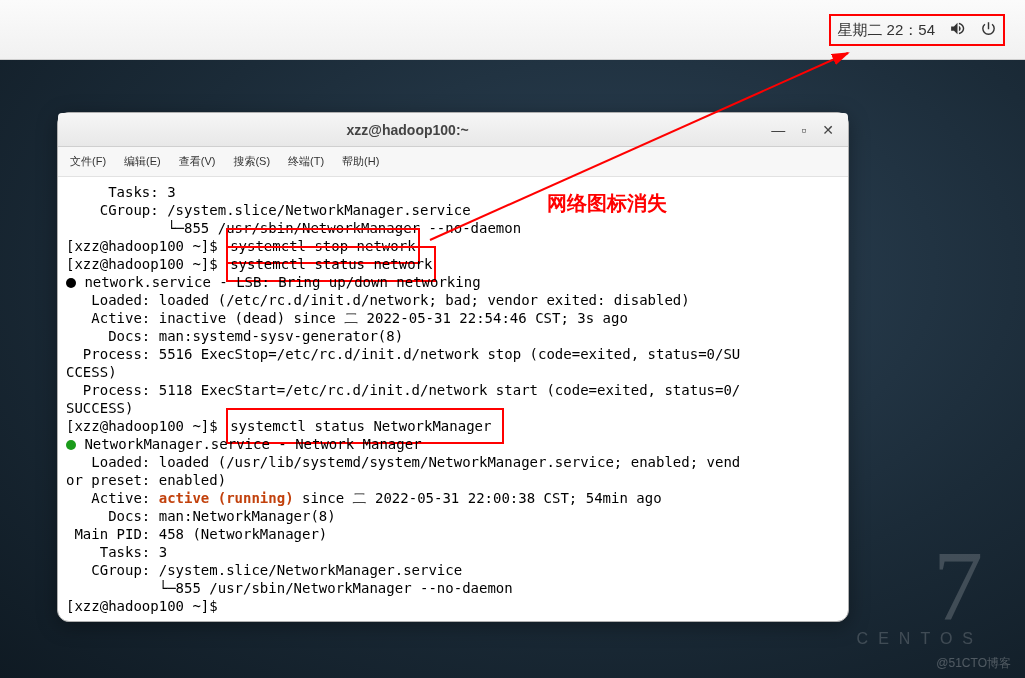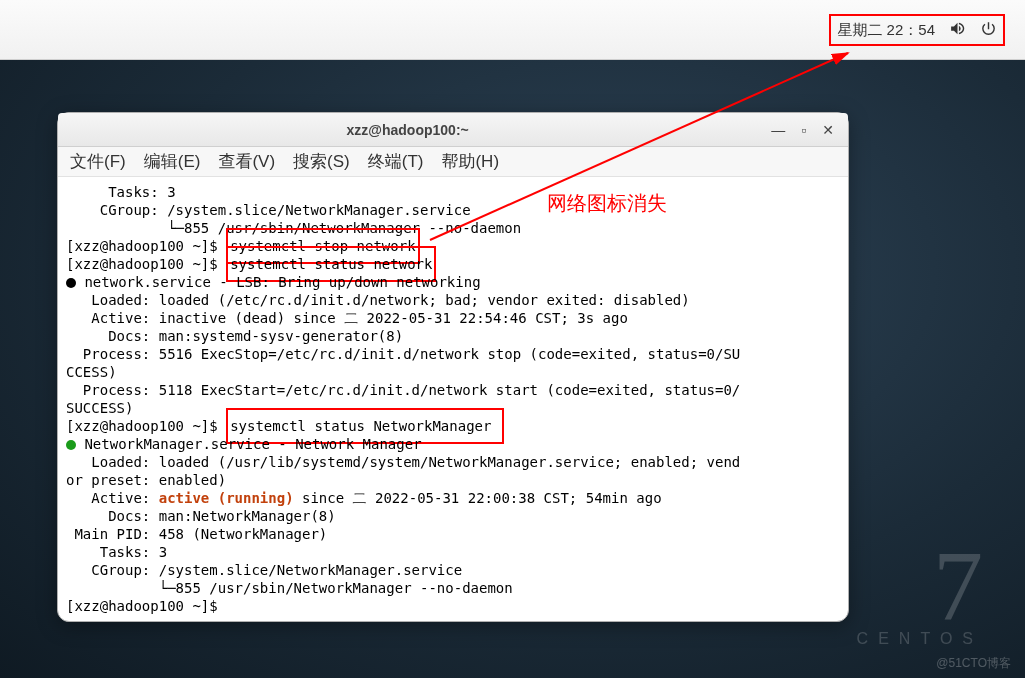--- a/index.html
+++ b/index.html
@@ -29,35 +29,35 @@
   }
   .titlebar {
     height: 34px; background: linear-gradient(#f6f6f6,#e8e8e8);
     border-bottom: 1px solid #cfcfcf; display: flex; align-items: center;
     font-size: 14px; color: #444; border-radius: 4px 4px 0 0; font-weight: bold;
   }
   .titlebar .title { flex: 1; text-align: center; }
   .titlebar .btns { display: flex; gap: 16px; padding: 0 14px; font-weight: normal;}
   .menubar {
     height: 30px; background: #f7f7f7; border-bottom: 1px solid #e2e2e2;
-    display: flex; align-items: center; padding: 0 12px; font-size: 17px; color: #333;
+    display: flex; align-items: center; padding: 0 12px; font-size: 11px; color: #333;
   }
   .menubar span { margin-right: 18px; }
   .term {
     padding: 6px 0 6px 8px; font-family: "DejaVu Sans Mono", Menlo, Consolas, monospace;
     font-size: 14px; line-height: 18px; white-space: pre; color: #000;
   }
   .term .red-box { border: 2px solid #ff0000; padding: 8px 2px; }
   .dot { display:inline-block; width:10px; height:10px; border-radius:50%; vertical-align:-1px; }
   .dot.black { background:#000; }
   .dot.green { background:#1a9b1a; }
   .active-green { color:#c2410c; font-weight:bold; }
 
   .annotation {
-    position: absolute; color:#ff0000; font-size:20px; pointer-events:none;
+    position: absolute; color:#ff0000; font-size:20px; pointer-events:none;font-weight:bold;
   }
   svg.arrow { position:absolute; pointer-events:none; }
 
   .centos-logo {
     position:absolute; right:42px; bottom:30px; text-align:right; pointer-events:none;
     color:rgba(255,255,255,0.18);
   }
   .centos-logo .seven { font-size:100px; font-weight:200; line-height:0.8; font-family: "Times New Roman", serif;}
   .centos-logo .label { font-size:16px; letter-spacing:10px; margin-top:4px; }
 

